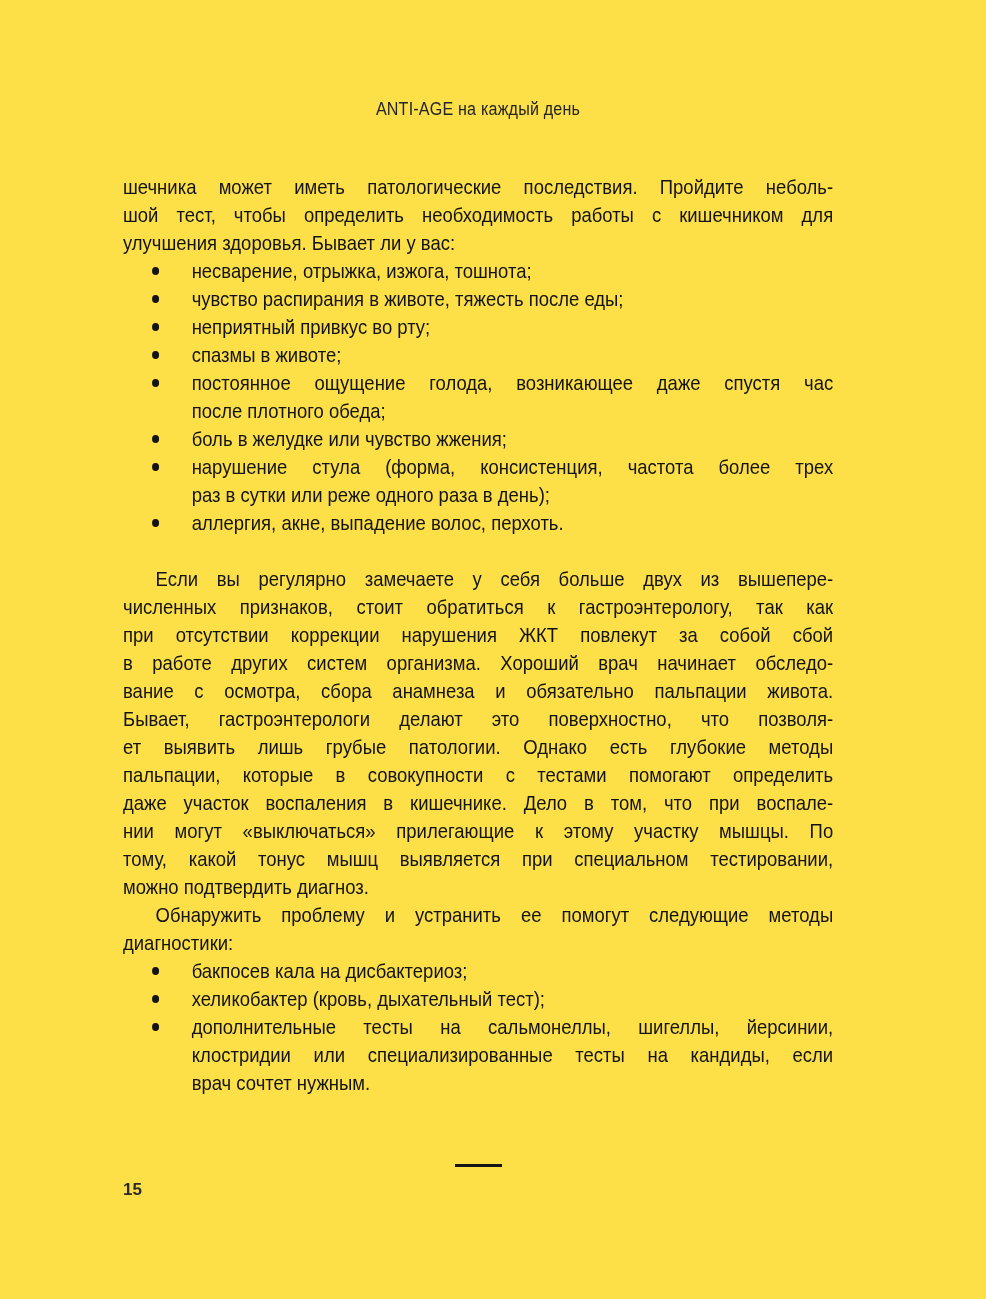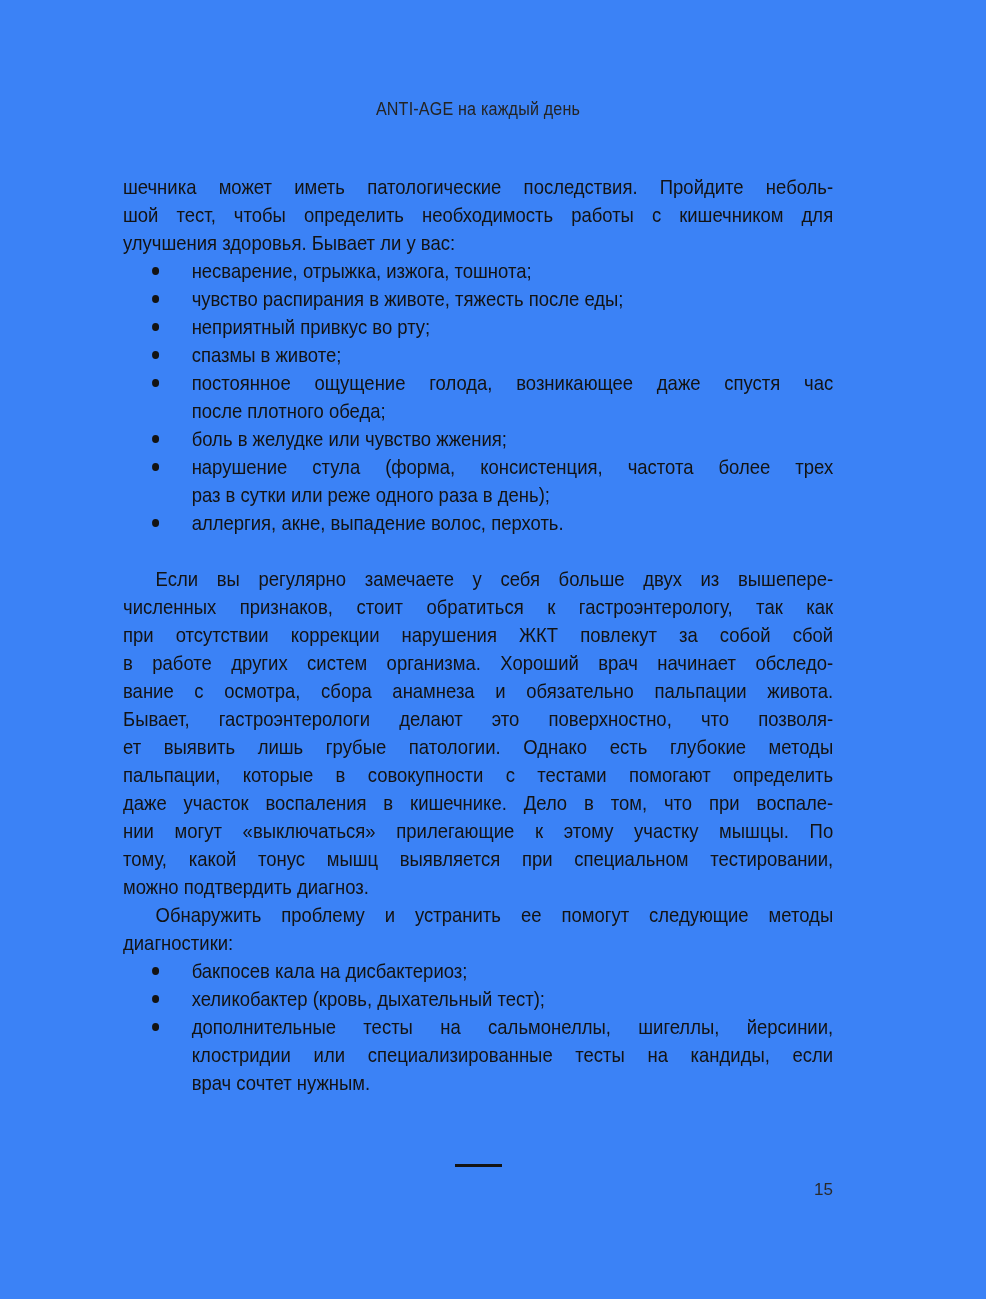--- a/index.html
+++ b/index.html
@@ -6,21 +6,21 @@
   body {
     width: 986px; height: 1299px;
     background: #ffffff;
     font-family: "Liberation Sans", "DejaVu Sans", sans-serif;
     color: #131313;
     overflow: hidden;
   }
   .page {
     position: relative;
     width: 986px; height: 1299px;
-    background: #3b82f6;
+    background: #fde047;
   }
   .running-header {
     position: absolute;
     left: 123px; top: 99px; width: 710px;
     text-align: center;
     font-size: 17.5px;
     color: #242424;
   }
   .running-header .hdr-inner {
     display: inline-block;
@@ -48,21 +48,22 @@
     display: block;
     width: 8px; height: 8px;
     margin-left: 33px; margin-top: 10px;
     border-radius: 50%;
     background: #131313;
   }
   .bullet-body { flex: 1 1 auto; min-width: 0; }
   .page-footer {
     position: absolute;
     left: 123px; top: 1164px; width: 710px;
-    text-align: right;
+    text-align: left;
+    font-weight: bold;
   }
   .footer-rule {
     width: 47px; height: 3px;
     margin: 0 auto;
     background: #141414;
   }
   .page-number {
     margin-top: 13px;
     font-size: 17px;
     color: #2a2a2a;

